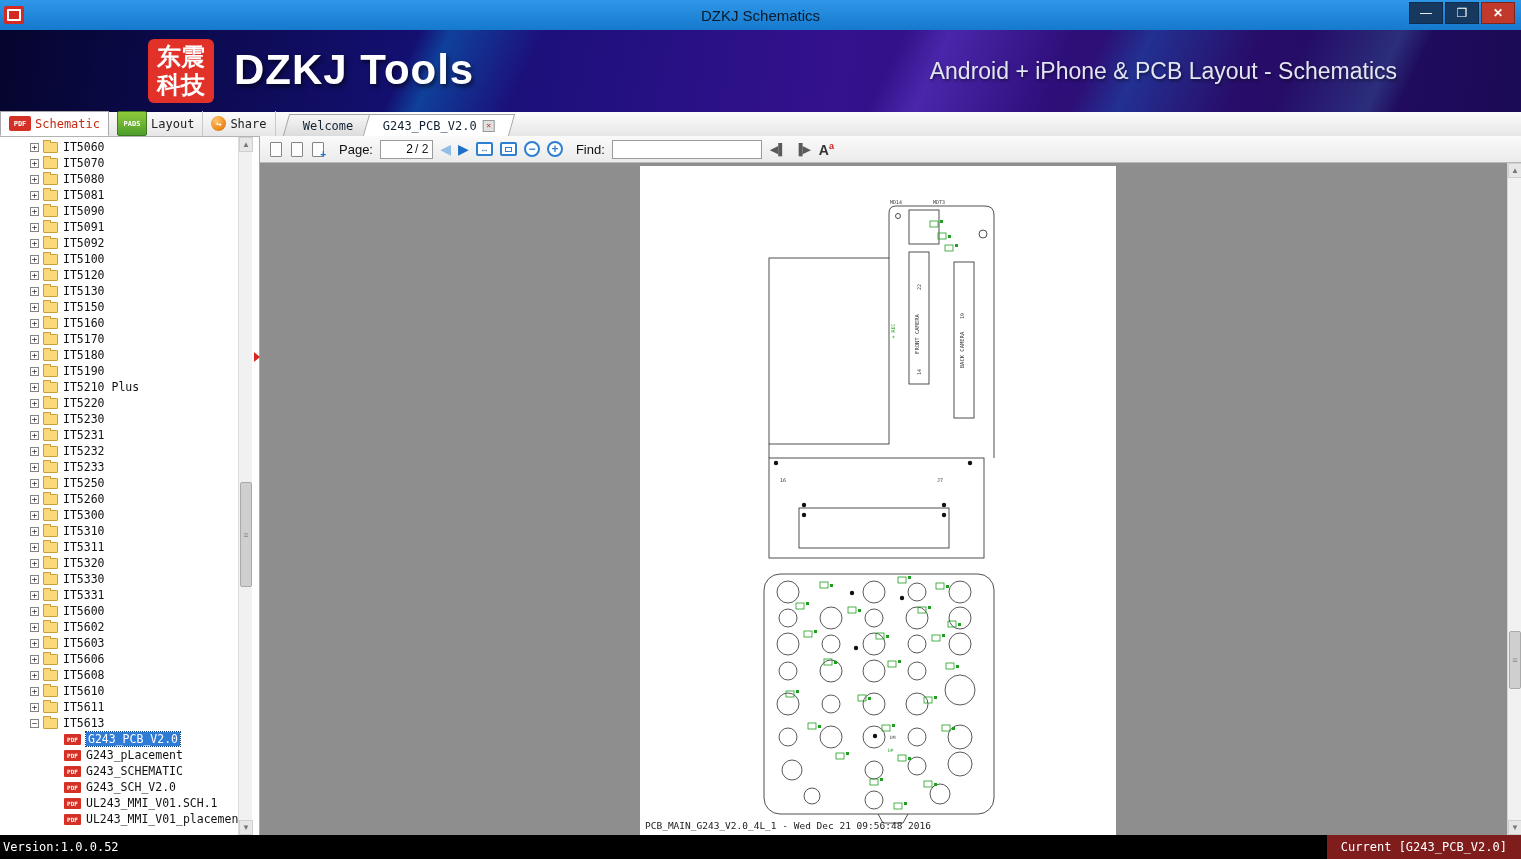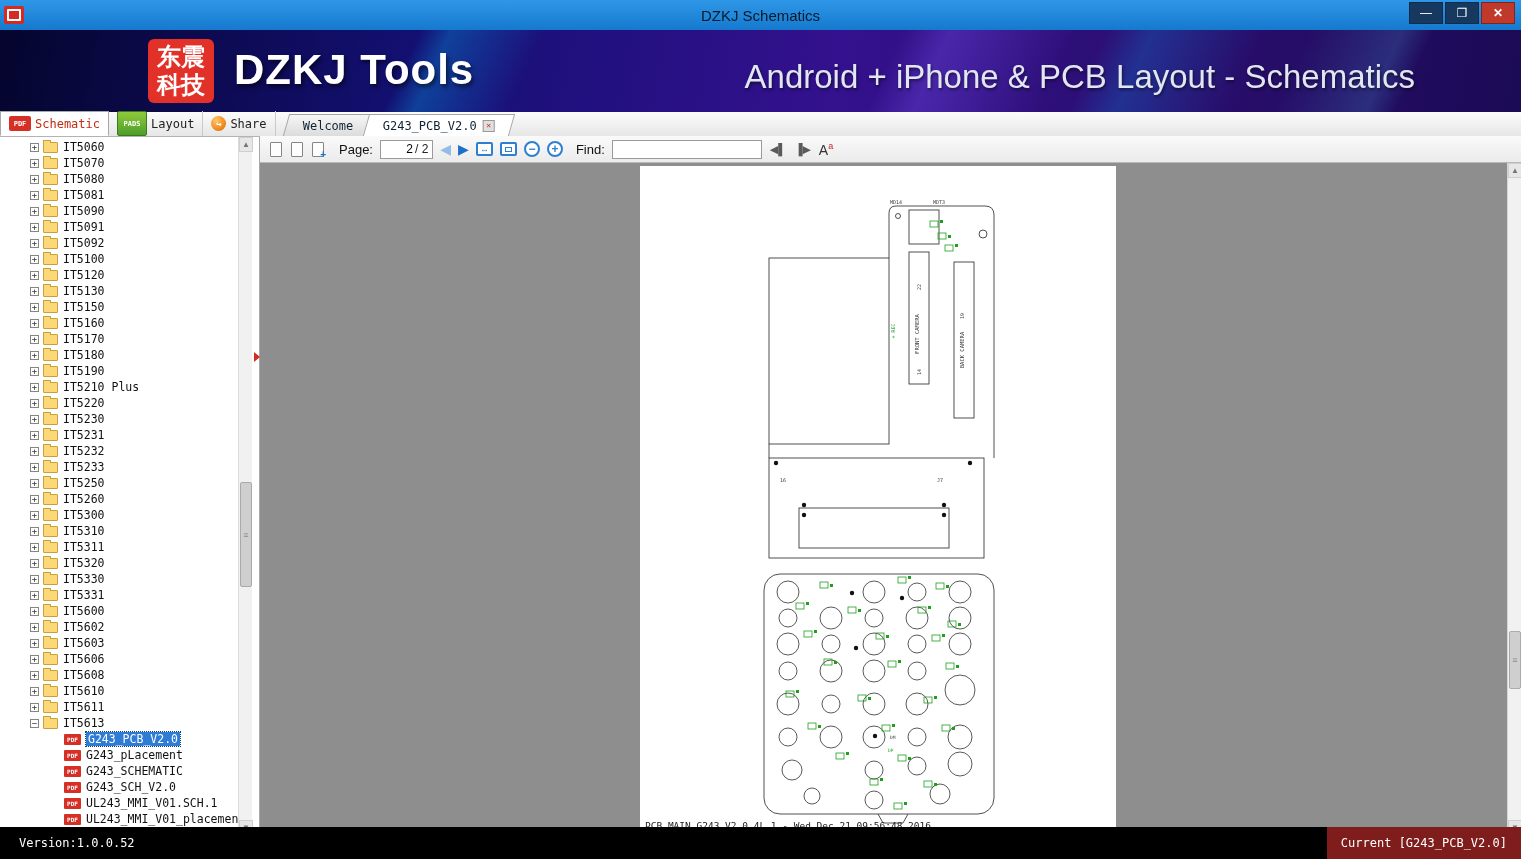--- a/index.html
+++ b/index.html
@@ -25,21 +25,21 @@
     background:
       linear-gradient(115deg, transparent 27%, rgba(0,190,255,.28) 29%, transparent 35%),
       linear-gradient(115deg, transparent 58%, rgba(130,90,255,.30) 61%, transparent 69%),
       linear-gradient(115deg, transparent 71%, rgba(0,170,255,.22) 74%, transparent 81%),
       linear-gradient(295deg, transparent 8%, rgba(90,200,255,.18) 10%, transparent 16%); }
   .logo-box { position:absolute; left:148px; top:9px; width:66px; height:64px; background:#e23128;
     border-radius:6px; display:flex; flex-direction:column; align-items:center; justify-content:center;
     color:#fff; font-weight:bold; font-size:24px; line-height:28px; }
   .brand-name { position:absolute; left:234px; top:16px; font-size:42px; font-weight:bold; color:#fff;
     letter-spacing:1px; text-shadow:2px 3px 4px rgba(0,0,0,.55); }
-  .tagline { position:absolute; right:106px; top:28px; font-size:33px; color:#e2e5f2;
+  .tagline { position:absolute; right:124px; top:28px; font-size:23px; color:#e2e5f2;
     text-shadow:1px 2px 3px rgba(0,0,0,.5); }
 
   
   .tabbar { position:absolute; top:112px; left:0; right:0; height:25px;
     background:linear-gradient(#fcfcfc,#e6e6e6); border-bottom:1px solid #b3b3b3;
     display:flex; align-items:flex-end; font-family:"DejaVu Sans Mono", monospace; }
   .mode-tabs { display:flex; height:25px; }
   .mode-tab { display:flex; align-items:center; gap:4px; padding:0 8px; font-size:12px; color:#222;
     border-right:1px solid #c9c9c9; cursor:default; }
   .mode-tab.active { background:#fff; color:#c42a12; border:1px solid #a8a8a8; border-bottom:1px solid #fff; }
@@ -106,36 +106,36 @@
   .fit-icon { width:17px; height:14px; border:2px solid #2d7fd0; border-radius:2px; display:flex;
     align-items:center; justify-content:center; color:#2d7fd0; font-size:9px; font-weight:bold; background:#fff; }
   .fit-icon .inner-rect { width:7px; height:5px; border:1.5px solid #2d7fd0; }
   .zoom-circle { width:16px; height:16px; border:2px solid #2d7fd0; border-radius:50%; color:#2d7fd0;
     display:flex; align-items:center; justify-content:center; font-size:12px; font-weight:bold;
     line-height:1; background:#fff; }
   .find-input { width:150px; height:19px; border:1px solid #9a9a9a; background:#fff; outline:none;
     font-size:12px; padding:0 3px; font-family:"Liberation Sans", sans-serif; }
   .find-nav { width:18px; height:16px; display:flex; align-items:center; justify-content:center;
     color:#5a5a5a; font-size:11px; border:1px solid transparent; }
-  .text-size-icon { font-size:14px; font-weight:normal; color:#333;text-align:center; }
+  .text-size-icon { font-size:14px; font-weight:bold; color:#333;text-align:center; }
   .text-size-icon sup { color:#c22; font-size:9px; }
 
   
   .viewer { position:absolute; left:260px; top:163px; right:0; bottom:24px; background:#8e8e8e; overflow:hidden; }
   .pdf-page { position:absolute; left:380px; top:3px; width:476px; height:680px; background:#fff; }
   .viewer-scroll { position:absolute; right:0; top:0; width:14px; height:100%; background:#f1f1f1;
     border-left:1px solid #d5d5d5; }
   .viewer-scroll .thumb { position:absolute; left:1px; width:12px; top:468px; height:58px; background:#cfcfcf;
     border:1px solid #aaa; border-radius:2px; display:flex; align-items:center; justify-content:center;
     color:#8a8a8a; font-size:9px; }
 
   
-  .statusbar { position:absolute; left:0; right:0; bottom:0; height:32px; background:#000;
+  .statusbar { position:absolute; left:0; right:0; bottom:0; height:24px; background:#000;
     display:flex; align-items:center; justify-content:space-between;
-    font-family:"DejaVu Sans Mono", monospace; font-size:12px; color:#fff;padding-left:16px; }
+    font-family:"DejaVu Sans Mono", monospace; font-size:12px; color:#fff; }
   .status-left { padding-left:3px; }
   .status-right { background:#7f1d1d; height:100%; display:flex; align-items:center; padding:0 14px; }
 
   svg text { font-family:"DejaVu Sans Mono", monospace; }
 </style>
 </head>
 <body>
 
 <div class="titlebar">
   <div class="app-icon"></div>

